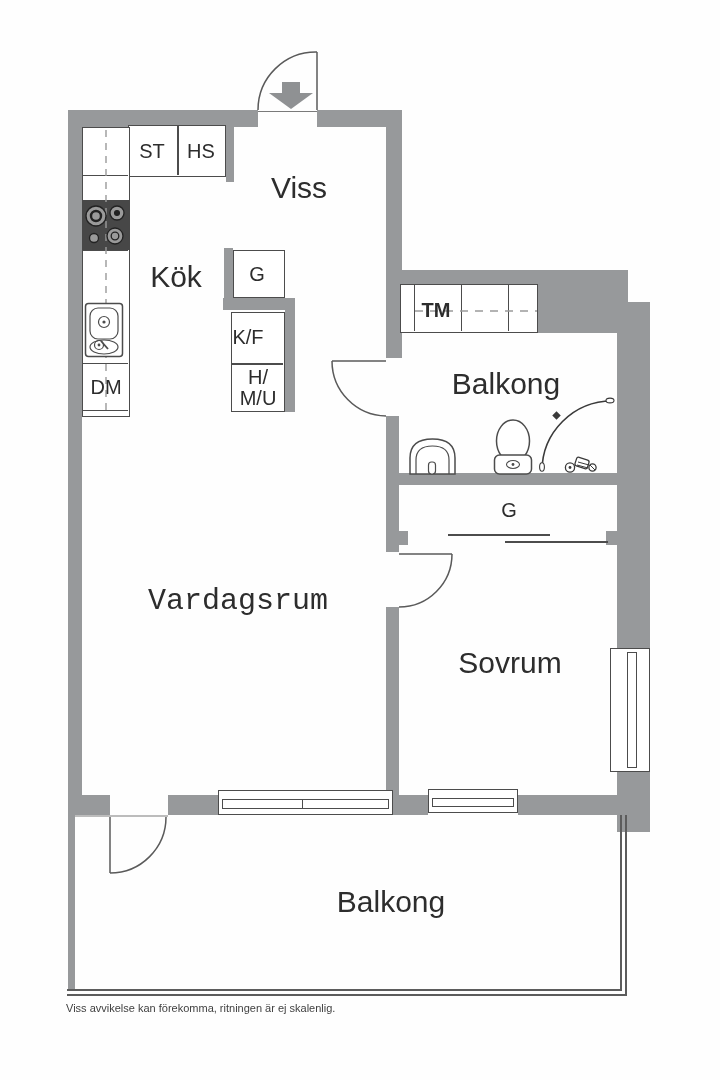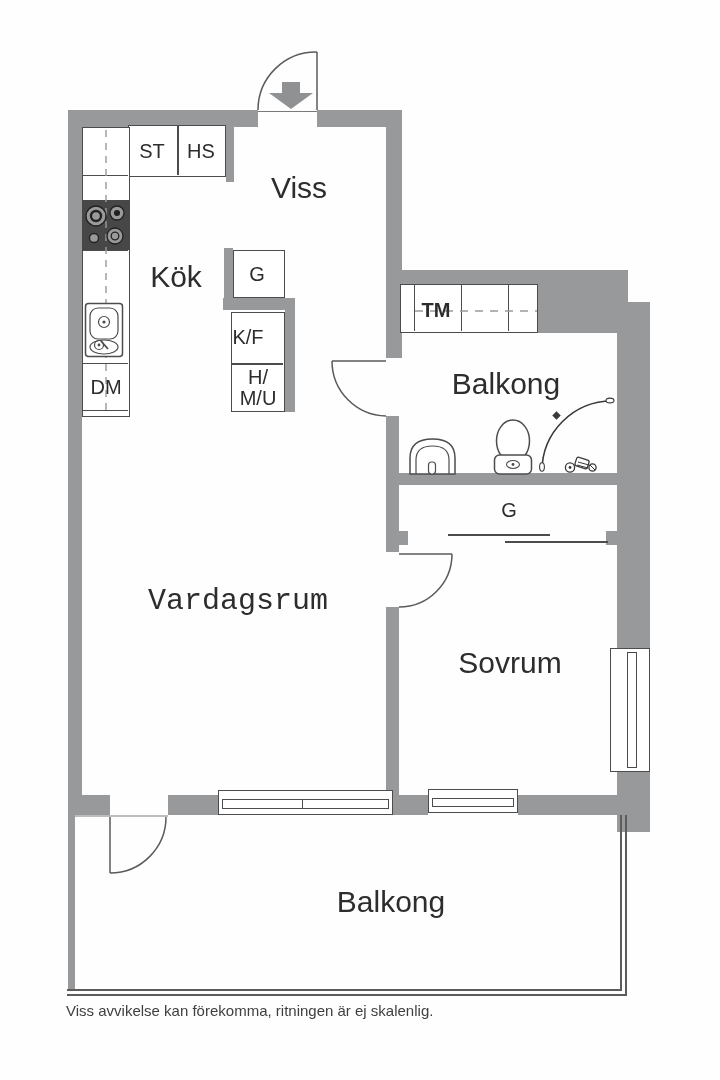--- a/index.html
+++ b/index.html
@@ -10,21 +10,21 @@
   .bx{position:absolute;background:#ffffff;border:1.5px solid #4c4c4c;box-sizing:border-box;z-index:2;}
   .ln{position:absolute;background:#4c4c4c;z-index:2;}
   .lbl{position:absolute;transform:translate(-50%,-50%);white-space:nowrap;z-index:4;
        font-size:20px;line-height:1.05;color:#2d2d2d;text-align:center;}
   .room{font-size:30px;}
   .small2{font-size:20px;line-height:21px;}
   #rail{position:absolute;left:67px;top:815px;width:560px;height:181px;z-index:1;
         border-right:7px double #5c5c5c;border-bottom:7px double #5c5c5c;box-sizing:border-box;}
   #stove{position:absolute;left:82px;top:200px;width:48px;height:50px;background:#474747;z-index:2;}
   svg#ovl{position:absolute;left:0;top:0;z-index:3;}
-  #disclaimer{position:absolute;left:66px;top:1002px;font-size:15px;color:#3f3f3f;z-index:4;}
+  #disclaimer{position:absolute;left:66px;top:1002px;font-size:11px;color:#3f3f3f;z-index:4;}
 </style>
 </head>
 <body>
 
 <div id="stage">
 
   <div class="w" style="left:68px;top:110px;width:190px;height:17px;"></div>
   <div class="w" style="left:317px;top:110px;width:85px;height:17px;"></div>
   <div class="w" style="left:68px;top:110px;width:14px;height:705px;"></div>
   <div class="w" style="left:386px;top:127px;width:16px;height:231px;"></div>

